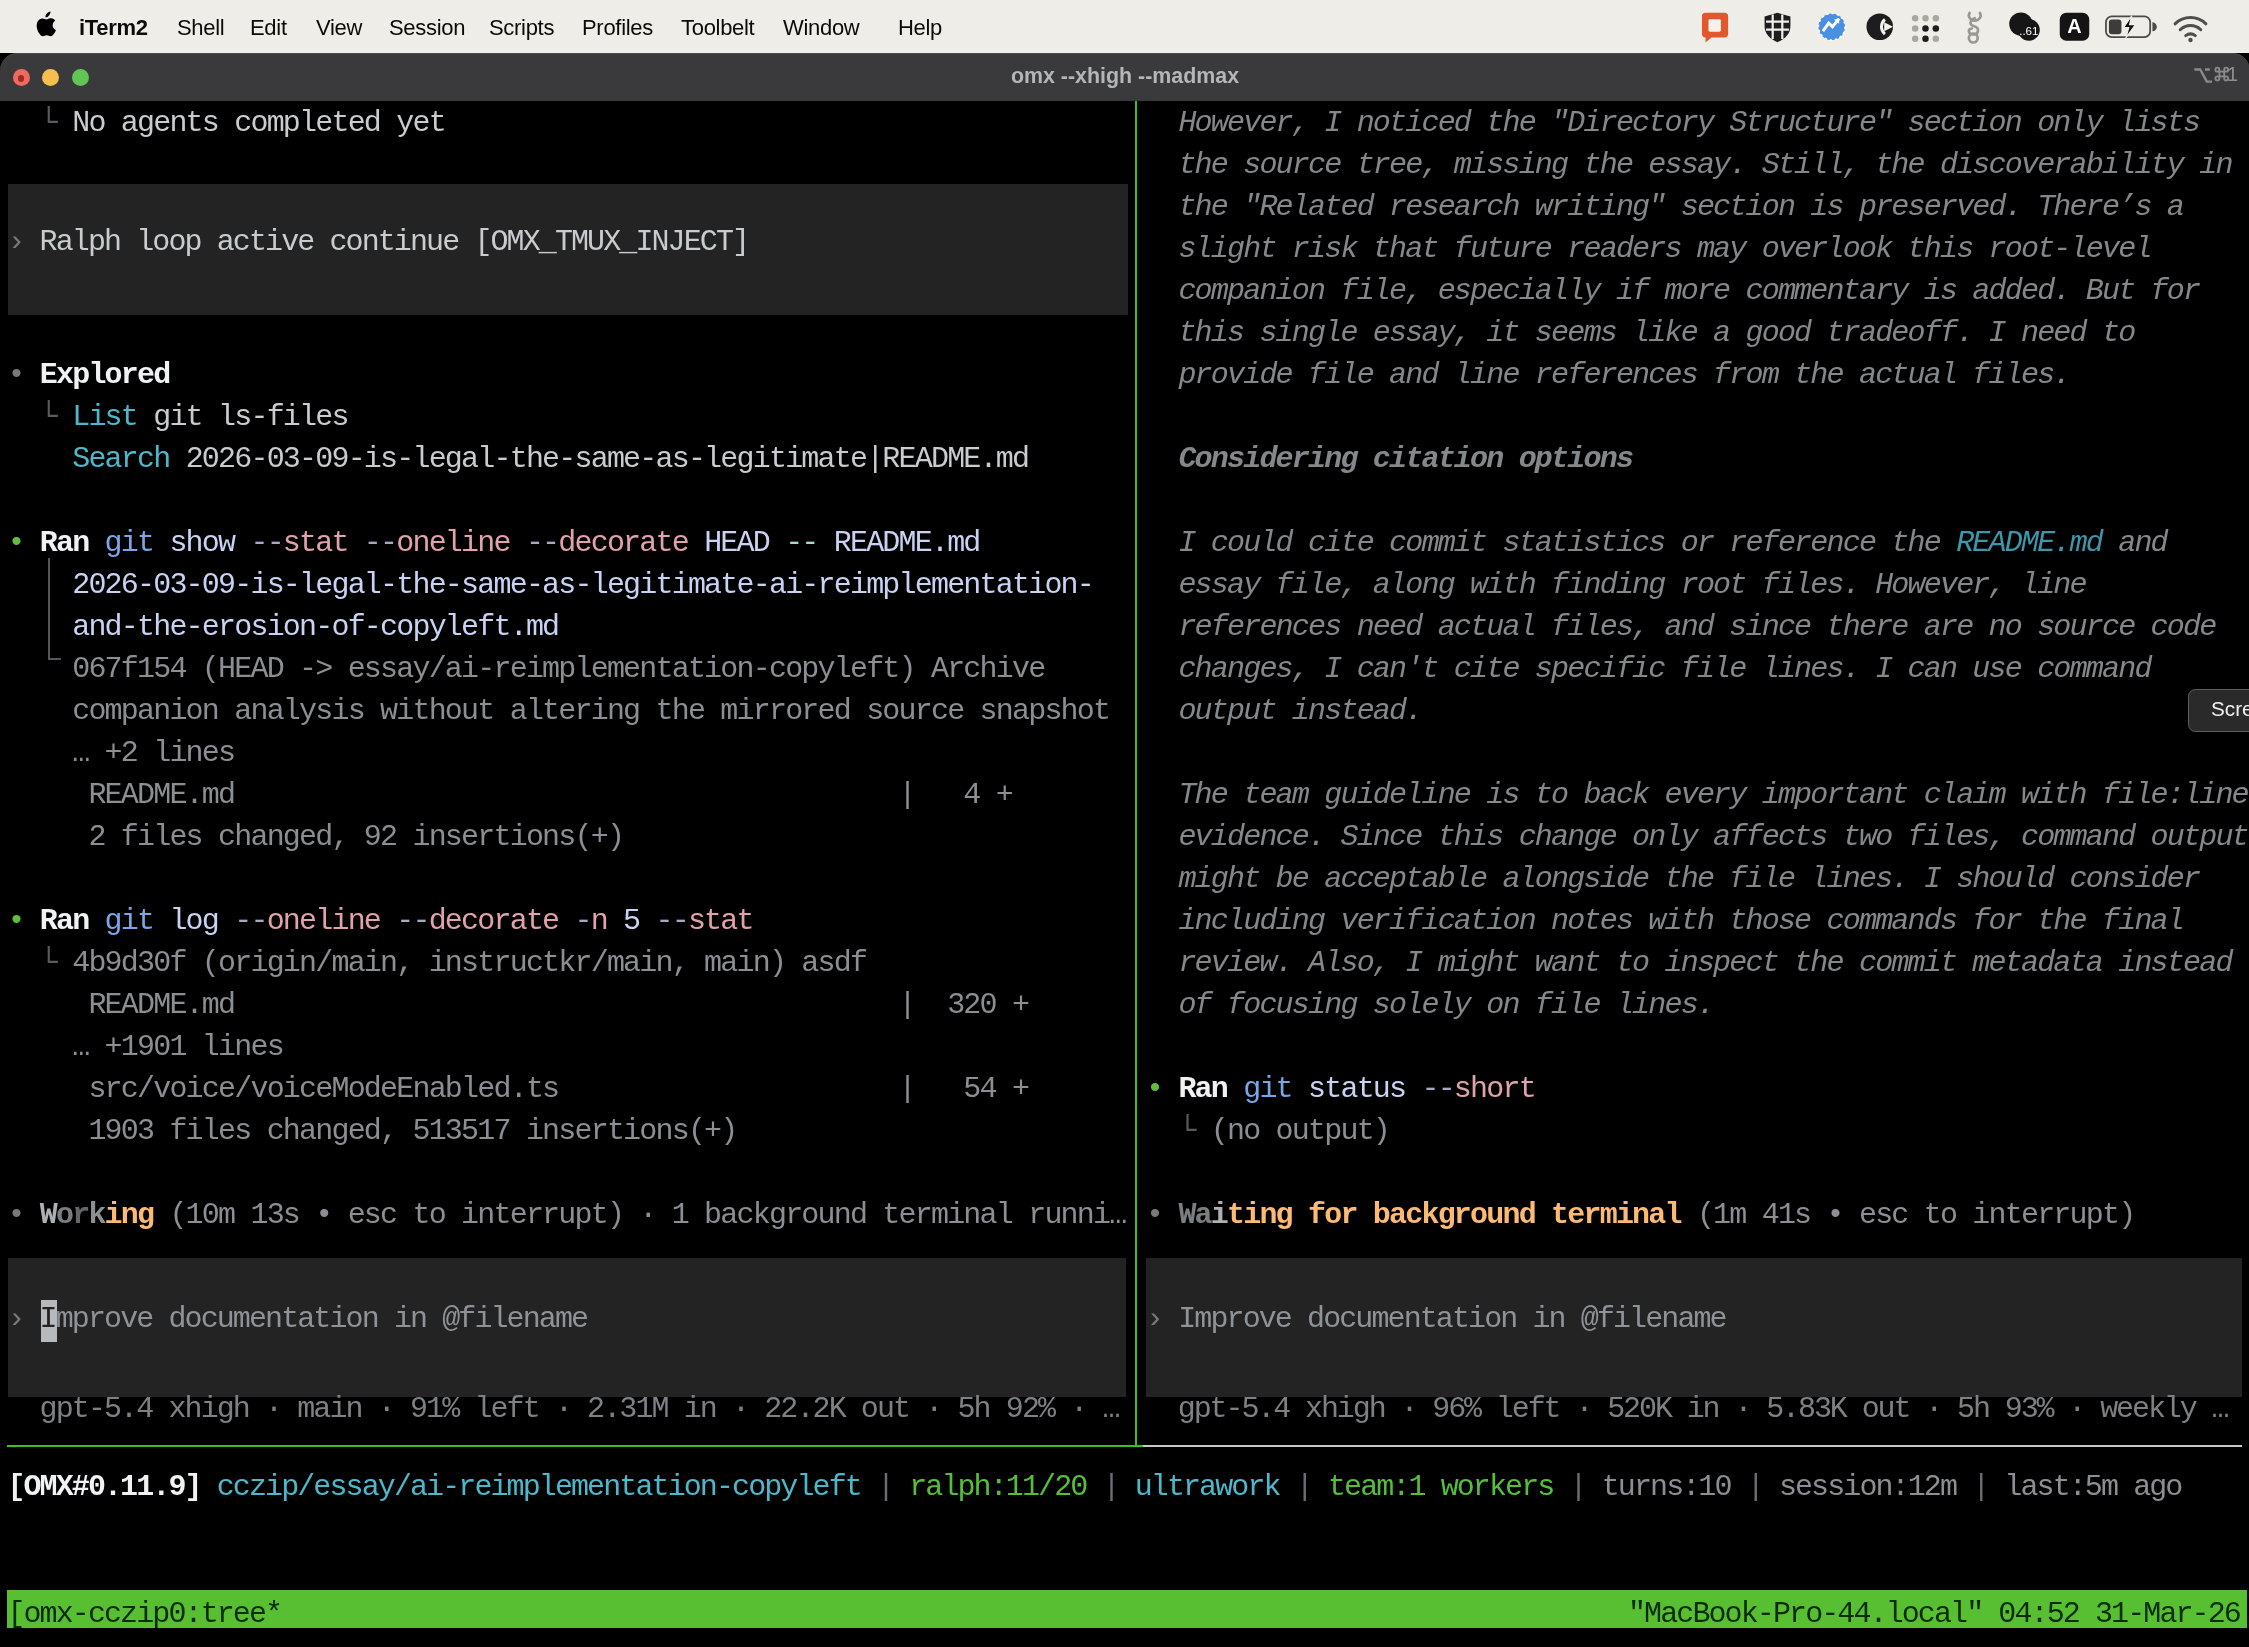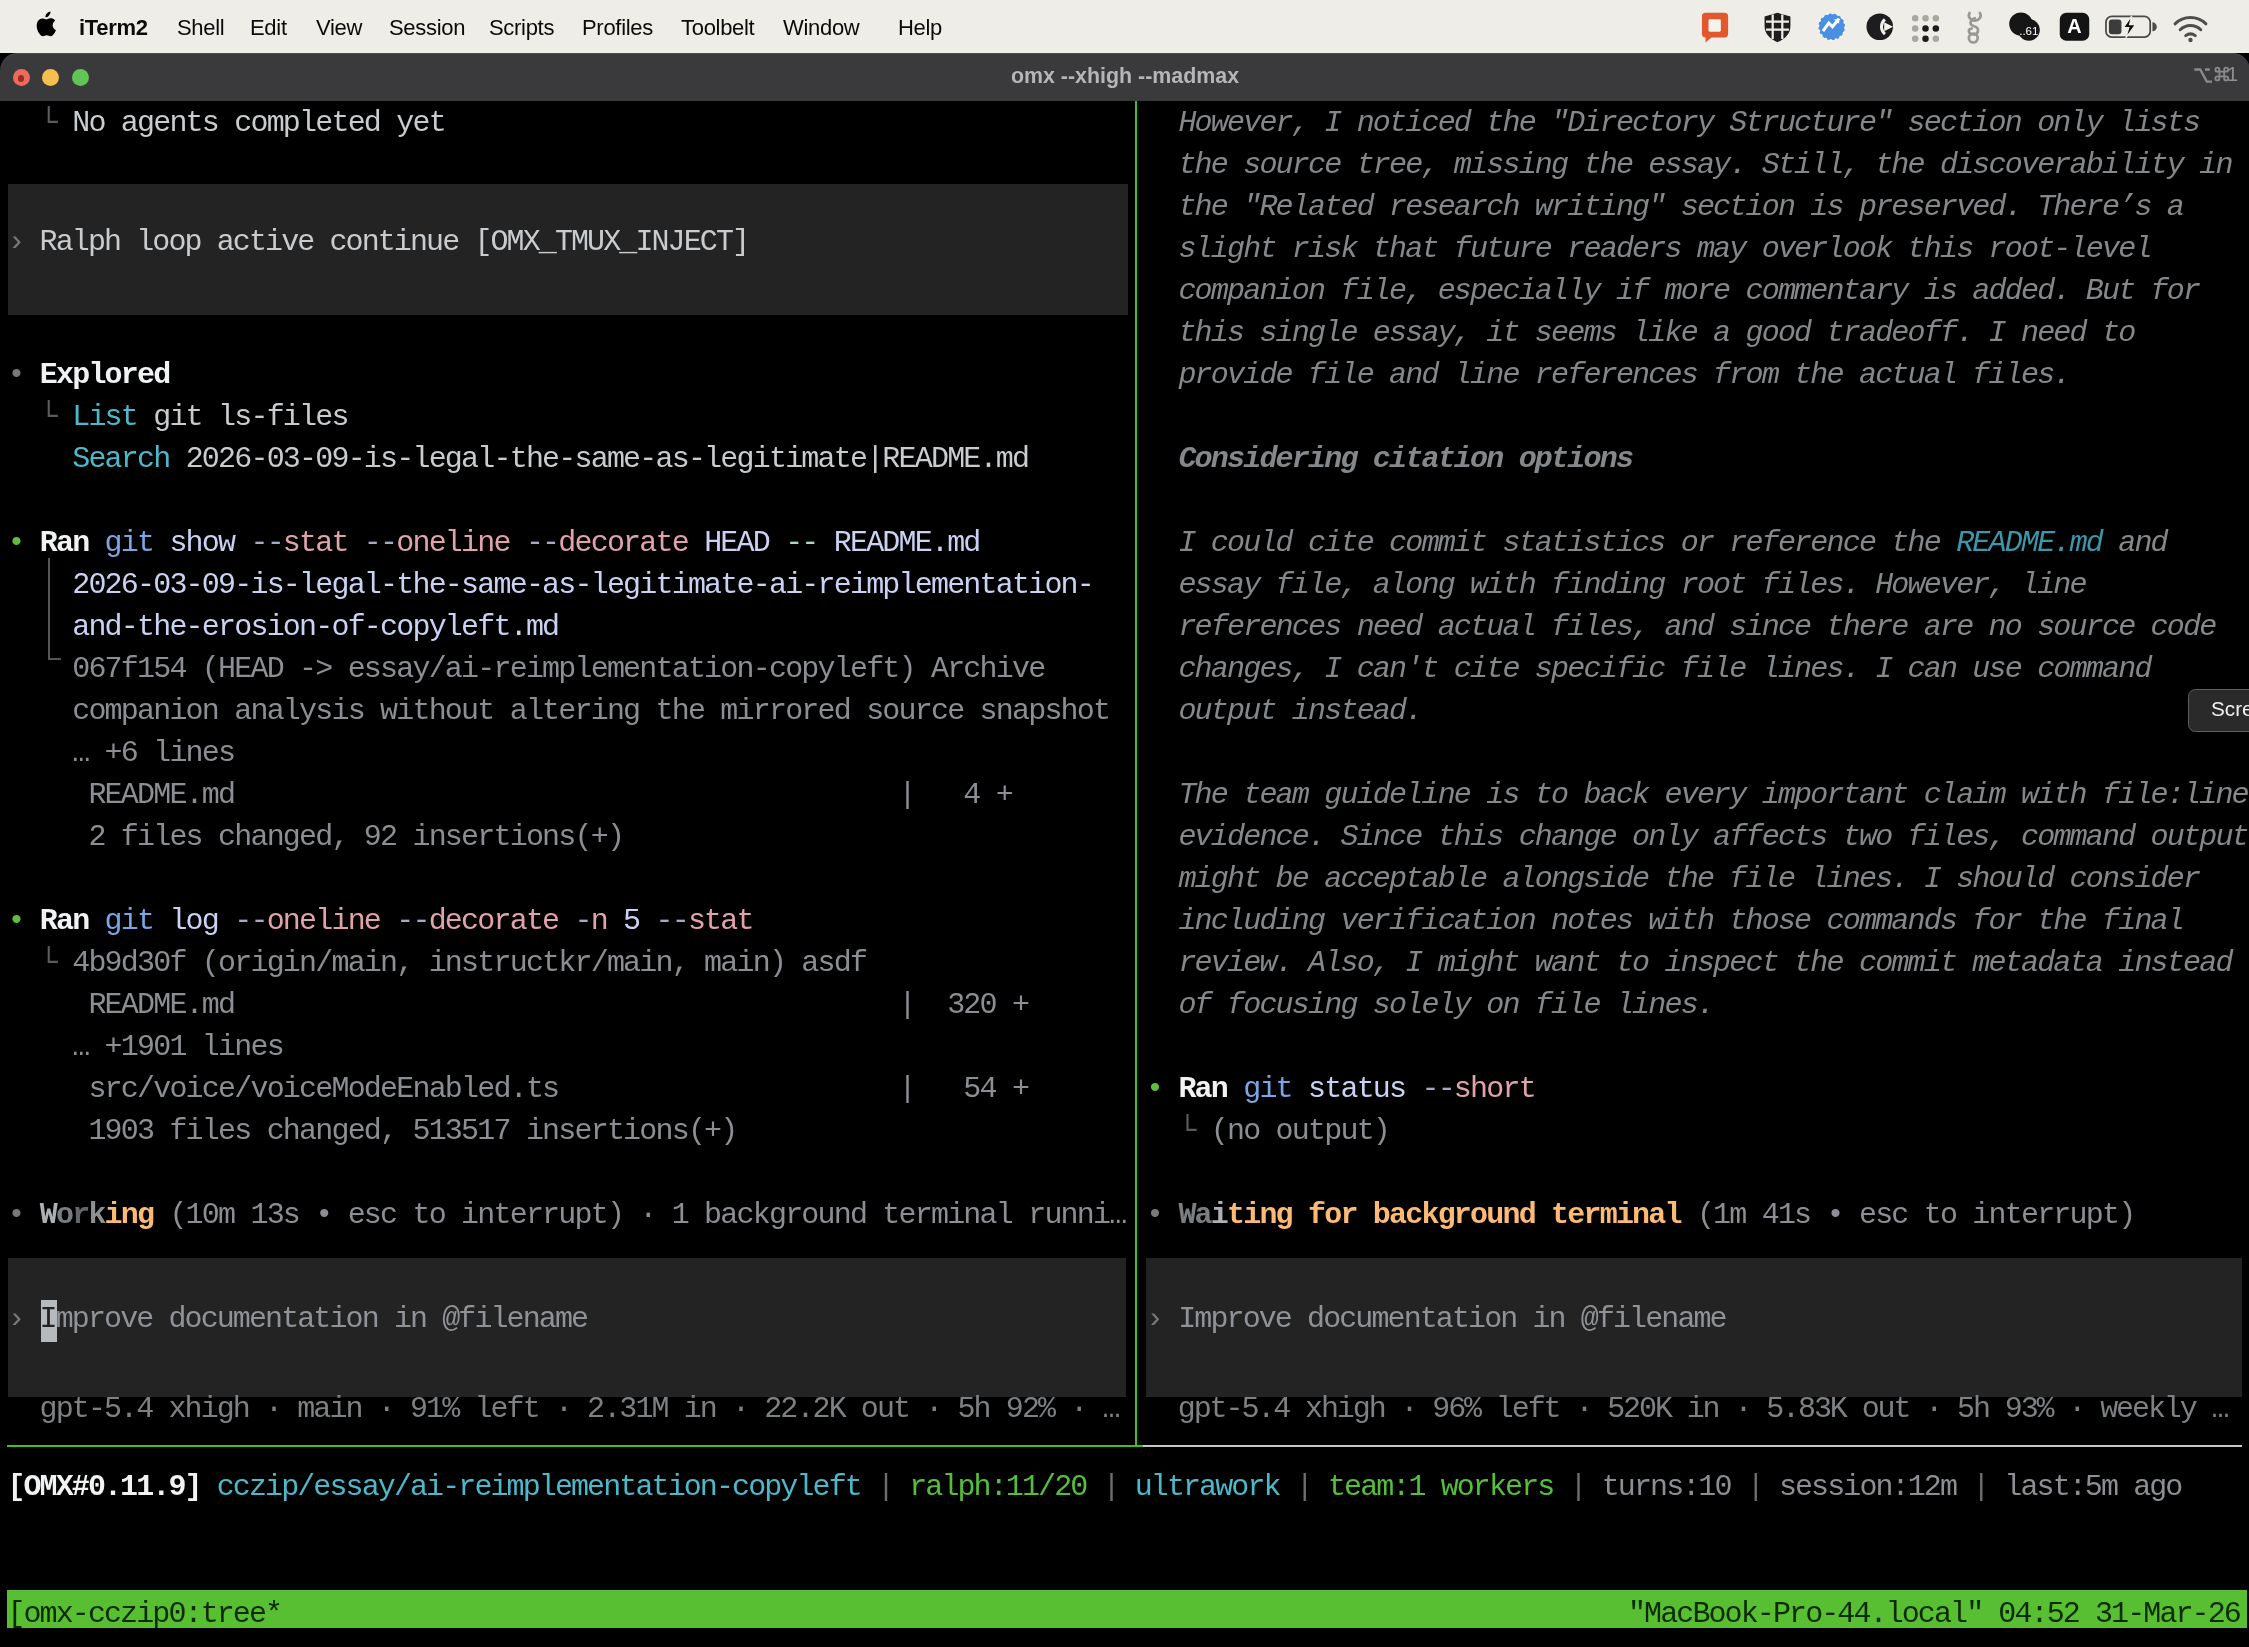--- a/index.html
+++ b/index.html
@@ -74,21 +74,21 @@
 
 <span class="db">•</span> <span class="b wh">Explored</span>
   <span class="dg">└</span> <span class="cy">List</span> <span class="lg">git ls-files</span>
     <span class="cy">Search</span> <span class="lg">2026-03-09-is-legal-the-same-as-legitimate|README.md</span>
 
 <span class="gb">•</span> <span class="b wh">Ran</span> <span class="bl">git</span> <span class="lv">show</span> <span class="pd">--</span><span class="pk">stat</span> <span class="pd">--</span><span class="pk">oneline</span> <span class="pd">--</span><span class="pk">decorate</span> <span class="lv">HEAD</span> <span class="tl">--</span> <span class="lv">README.md</span>
     <span class="lv">2026-03-09-is-legal-the-same-as-legitimate-ai-reimplementation-</span>
     <span class="lv">and-the-erosion-of-copyleft.md</span>
     <span class="gy">067f154 (HEAD -&gt; essay/ai-reimplementation-copyleft) Archive</span>
     <span class="gy">companion analysis without altering the mirrored source snapshot</span>
-    <span class="gy">… +6 lines</span>
+    <span class="gy">… +2 lines</span>
      <span class="gy">README.md                                         |   4 +</span>
      <span class="gy">2 files changed, 92 insertions(+)</span>
 
 <span class="gb">•</span> <span class="b wh">Ran</span> <span class="bl">git</span> <span class="lv">log</span> <span class="pd">--</span><span class="pk">oneline</span> <span class="pd">--</span><span class="pk">decorate</span> <span class="pd">-</span><span class="pk">n</span> <span class="lv">5</span> <span class="pd">--</span><span class="pk">stat</span>
   <span class="dg">└</span> <span class="gy">4b9d30f (origin/main, instructkr/main, main) asdf</span>
      <span class="gy">README.md                                         |  320 +</span>
     <span class="gy">… +1901 lines</span>
      <span class="gy">src/voice/voiceModeEnabled.ts                     |   54 +</span>
      <span class="gy">1903 files changed, 513517 insertions(+)</span>
 

